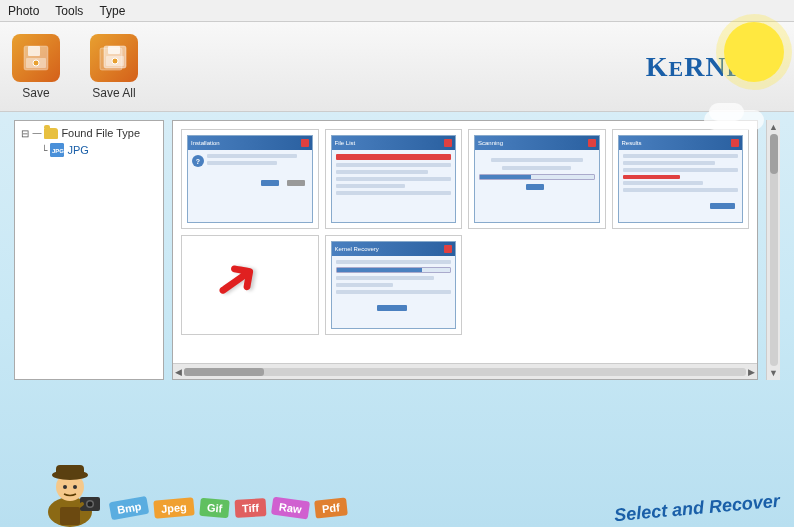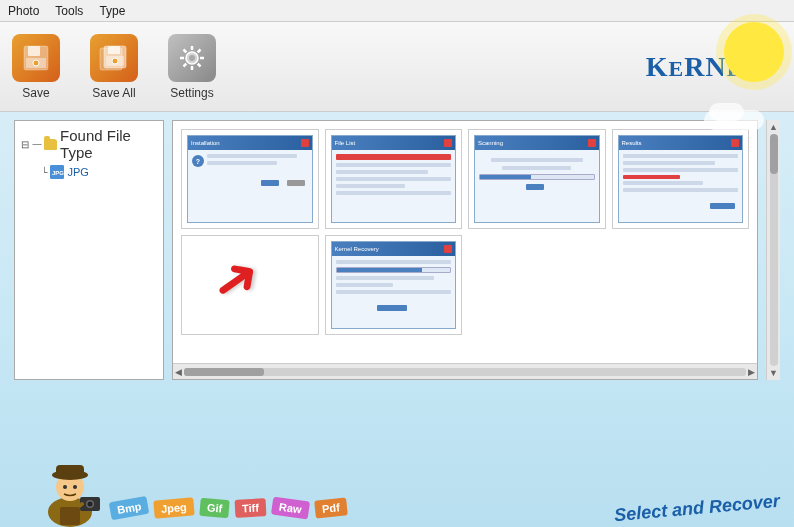--- a/index.html
+++ b/index.html
@@ -379,57 +379,38 @@
         <rect x="2" y="6" width="22" height="22" rx="2" fill="#fff4" stroke="#fff5" stroke-width="1"></rect>
         <rect x="6" y="4" width="22" height="22" rx="2" fill="#fff8" stroke="#fff6" stroke-width="1"></rect>
         <rect x="10" y="4" width="12" height="8" rx="1" fill="#fffb"></rect>
         <rect x="8" y="14" width="18" height="10" rx="1" fill="#fff6"></rect>
         <circle cx="17" cy="19" r="3" fill="#e8a030" stroke="#fff" stroke-width="1"></circle>
       </svg>
     </div>
     <span>Save All</span>
   </div>
 
-  <div class="toolbar-btn">
-    <div class="toolbar-icon settings-icon-bg">
-      <svg width="32" height="32" viewBox="0 0 32 32">
-        <circle cx="16" cy="16" r="6" fill="#fff8" stroke="#fff" stroke-width="1.5"></circle>
-        <circle cx="16" cy="16" r="3" fill="#aaa"></circle>
-        <g stroke="#fff" stroke-width="2.5">
-          <line x1="16" y1="4" x2="16" y2="8"></line>
-          <line x1="16" y1="24" x2="16" y2="28"></line>
-          <line x1="4" y1="16" x2="8" y2="16"></line>
-          <line x1="24" y1="16" x2="28" y2="16"></line>
-          <line x1="7.5" y1="7.5" x2="10.3" y2="10.3"></line>
-          <line x1="21.7" y1="21.7" x2="24.5" y2="24.5"></line>
-          <line x1="24.5" y1="7.5" x2="21.7" y2="10.3"></line>
-          <line x1="10.3" y1="21.7" x2="7.5" y2="24.5"></line>
-        </g>
-      </svg>
-    </div>
-    <span>Settings</span>
-  </div>
 
   <div class="brand">
     <div class="brand-name">
       <span>K<span style="font-size:22px">E</span>RN<span style="font-size:22px">E</span>L</span>
     </div>
   </div>
 </div>
 
 <div class="content">
 
   <div class="main-panel">
 
     <div class="tree-panel">
       <div class="tree-root">
         <span style="font-size:10px;color:#555">⊟</span>
         <span style="font-size:9px;color:#555">—</span>
         <div class="folder-icon"></div>
-        <span style="font-size:15px;color:#333">Found File Type</span>
+        <span style="font-size:11px;color:#333">Found File Type</span>
       </div>
       <div class="tree-child">
         <span style="font-size:9px;color:#555">└</span>
         <div class="jpg-icon">
           <svg width="14" height="14" viewBox="0 0 14 14">
             <rect width="14" height="14" rx="2" fill="#4a90d9"></rect>
             <text x="2" y="10" font-size="6" fill="white" font-weight="bold">JPG</text>
           </svg>
         </div>
         <span style="font-size:11px">JPG</span>

